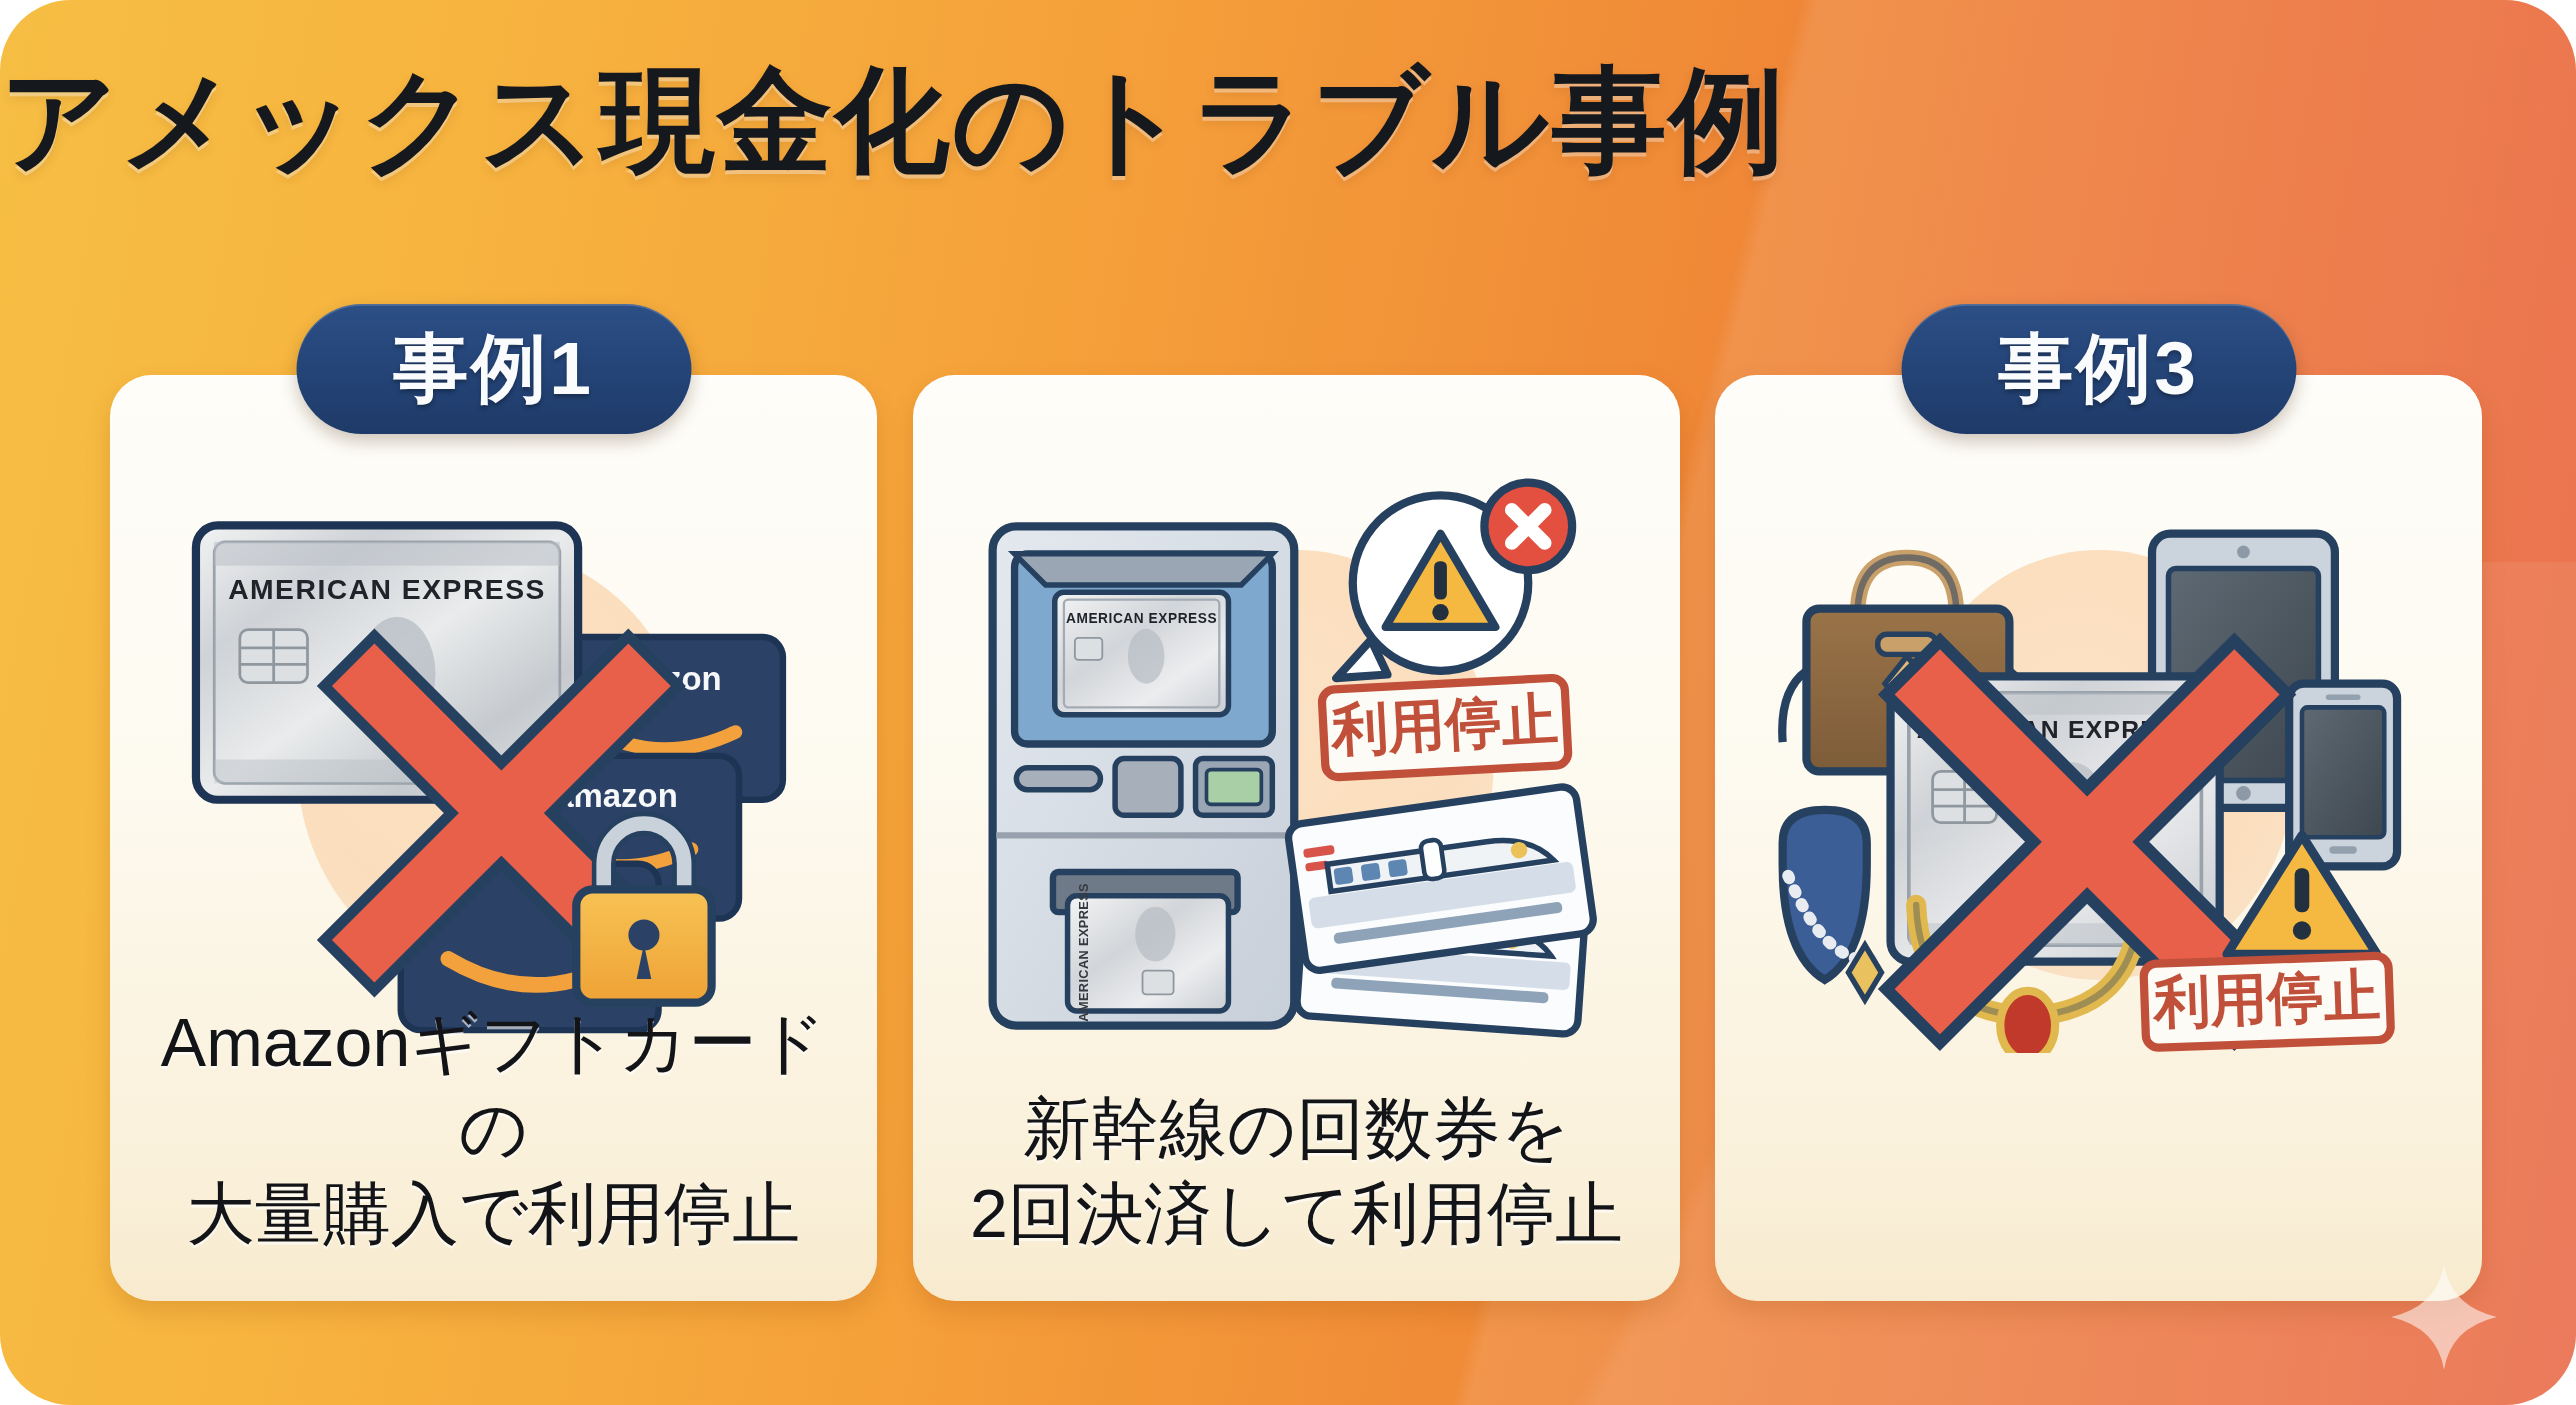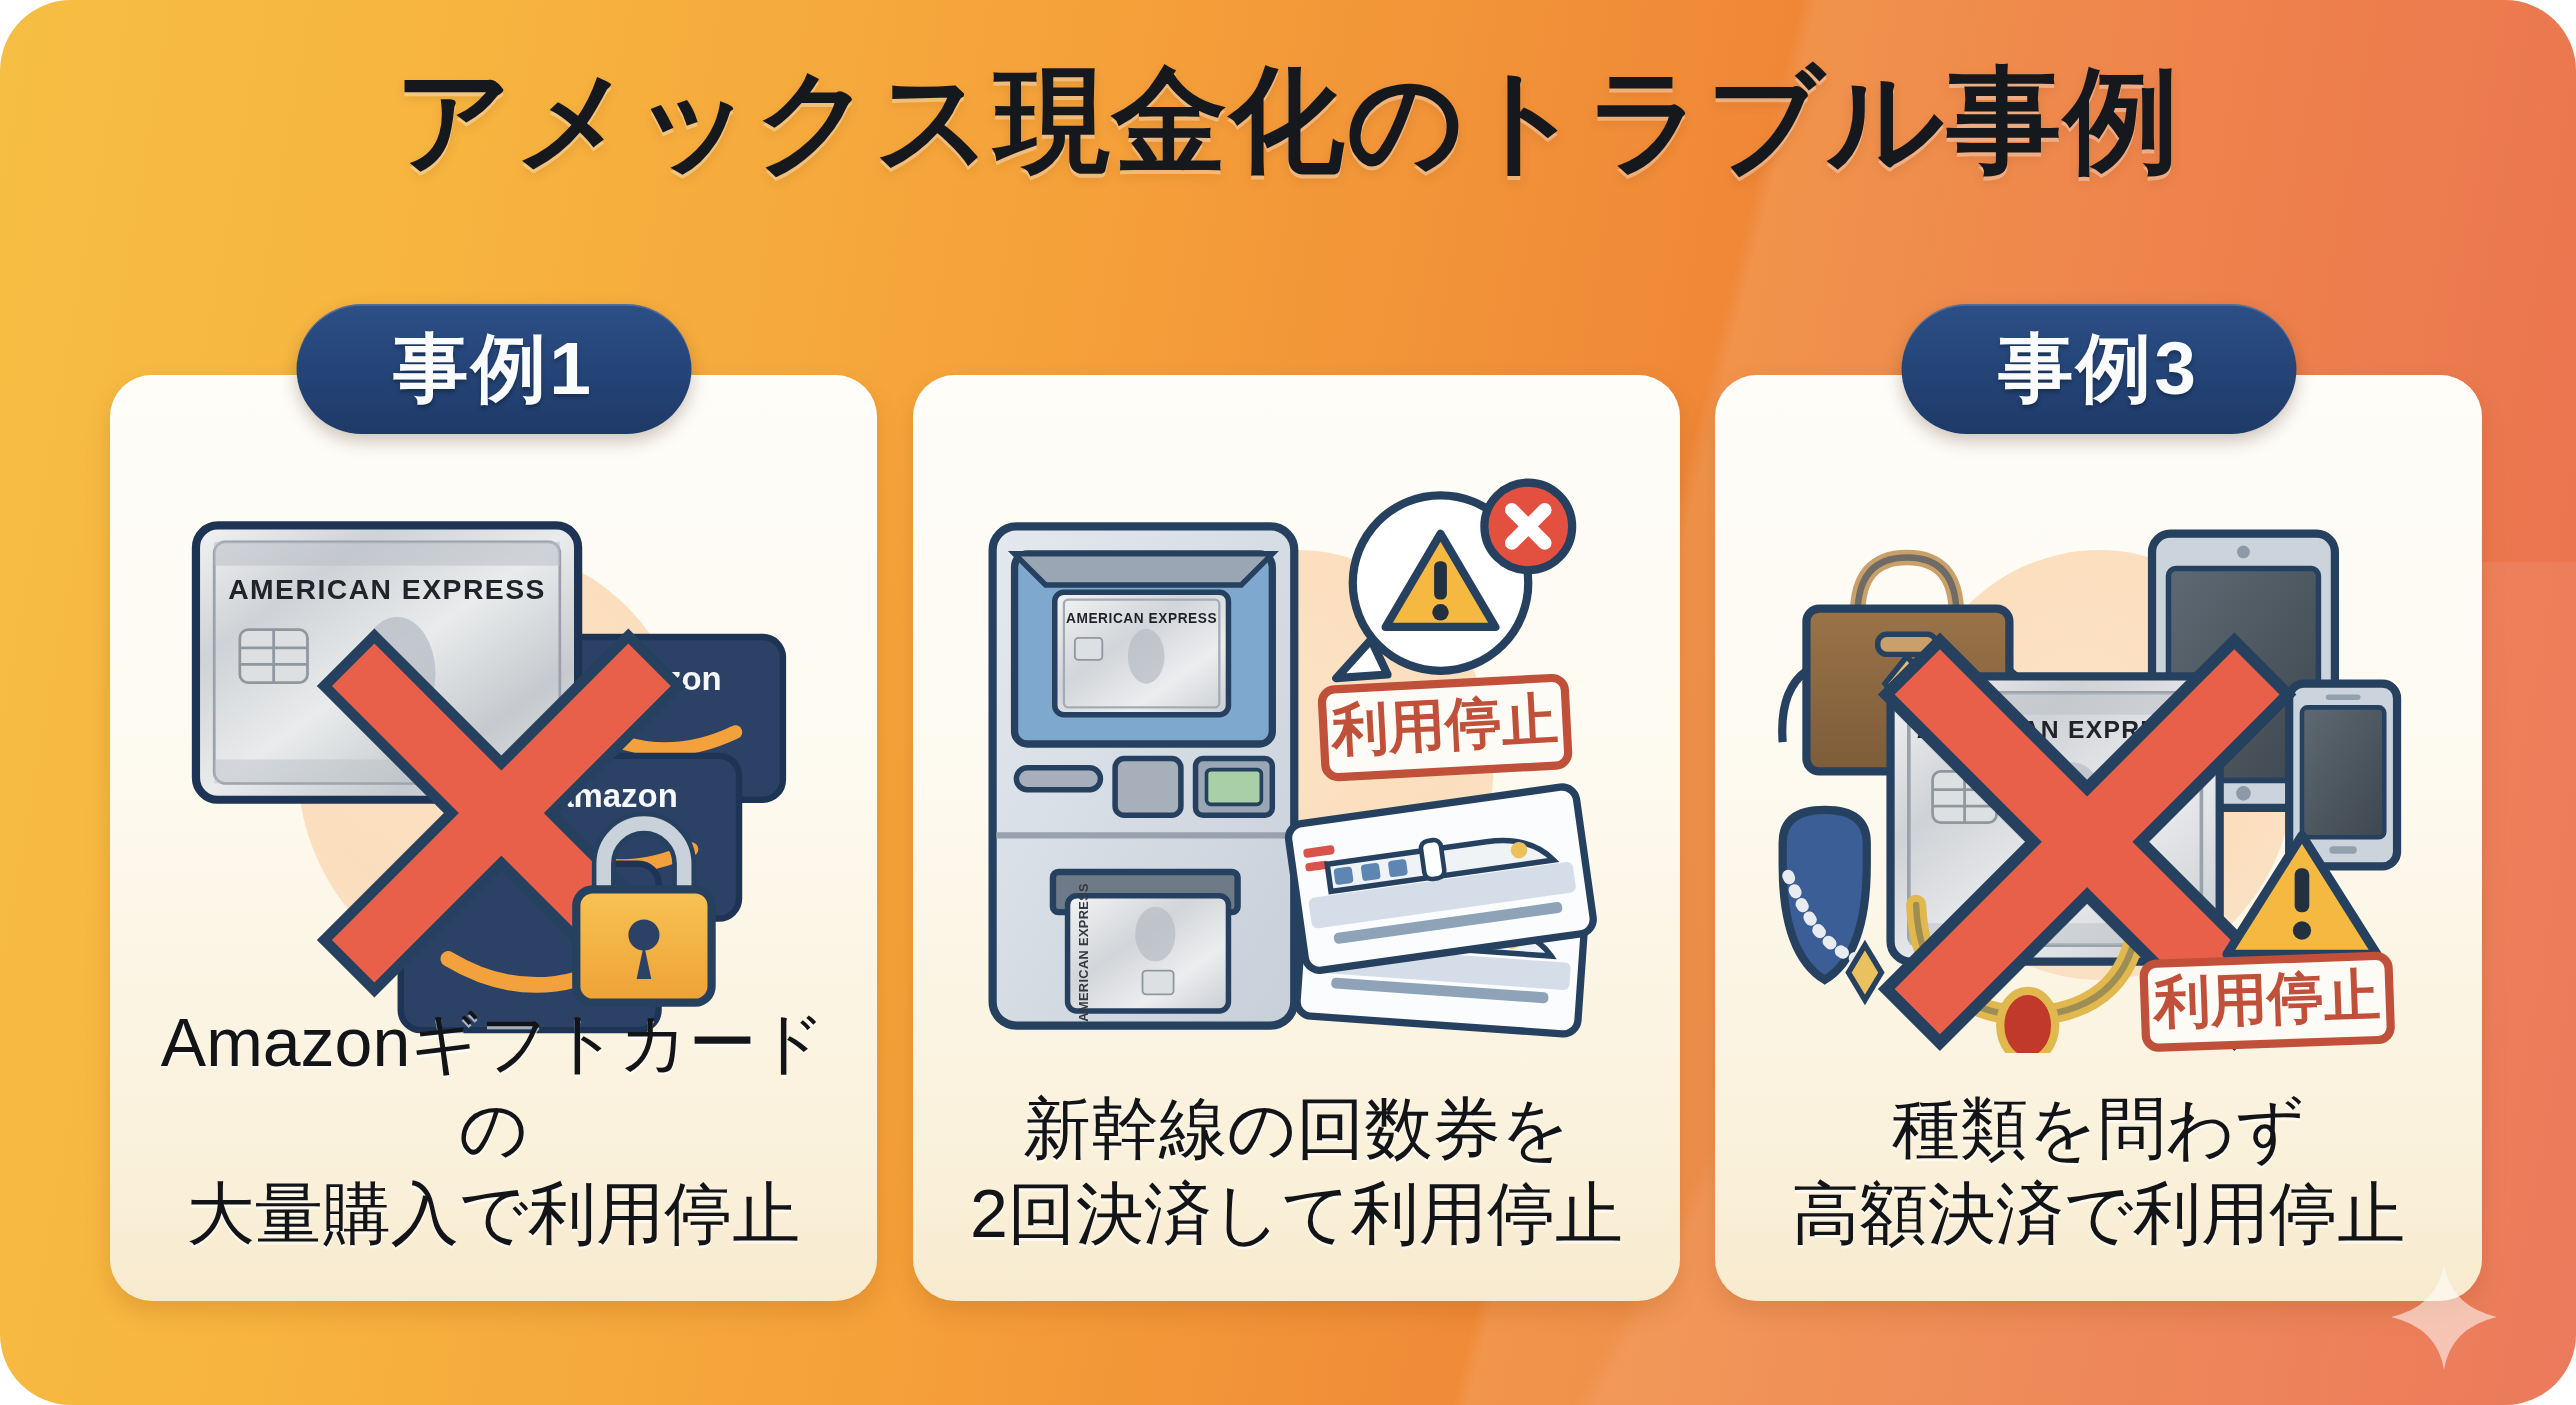--- a/index.html
+++ b/index.html
@@ -26,21 +26,21 @@
     position:absolute;bottom:-30%;right:-10%;width:70%;height:90%;
     background:linear-gradient(118deg,rgba(255,255,255,0) 40%,rgba(255,255,255,.07) 41%,rgba(255,255,255,.07) 100%);
     pointer-events:none;
   }
   .noise{position:absolute;inset:0;opacity:.10;pointer-events:none;
     background-image:radial-gradient(rgba(255,255,255,.5) 0.5px,transparent 0.6px);
     background-size:3.7px 3.7px;}
 
   
   .title{
-    position:absolute;left:0;right:0;top:60px;text-align:center;
+    position:absolute;left:0;right:0;top:60px;text-align:left;
     font-size:115px;line-height:1.06;font-weight:700;color:#15181c;
     letter-spacing:.02em;
     text-shadow:0 3.7px 0 rgba(255,255,255,.35), 0 5.5px 11px rgba(120,60,0,.14);
     white-space:nowrap;
   }
 
   
   .row{position:absolute;left:8px;right:0;top:375px;height:933px;}
   .card{
     position:absolute;top:0;width:767px;height:926px;border-radius:42px;
@@ -354,22 +354,20 @@
             <circle cx="582" cy="496" r="10" fill="#22303F"></circle>
           </g>
 
           <g>
             <rect x="410" y="528" width="268" height="92" rx="14" fill="#FDFBF6" stroke="#C0503A" stroke-width="9" transform="rotate(-2 544 574)"></rect>
             <text x="544" y="592" font-size="62" font-weight="700" fill="#C0503A" text-anchor="middle" transform="rotate(-2 544 574)" font-family="Liberation Sans, DejaVu Sans, sans-serif">利用停止</text>
           </g>
         </svg>
       </div>
 
-      <div class="caption">種類を問わず
-高額決済で利用停止</div>
     </div>
   </div>
 
   <svg class="sparkle" viewBox="0 0 100 100">
     <path d="M50 2 Q56 40 98 50 Q56 60 50 98 Q44 60 2 50 Q44 40 50 2z" fill="#FFFFFF" opacity=".55"></path>
   </svg>
 </div>
 
 
 </body></html>

